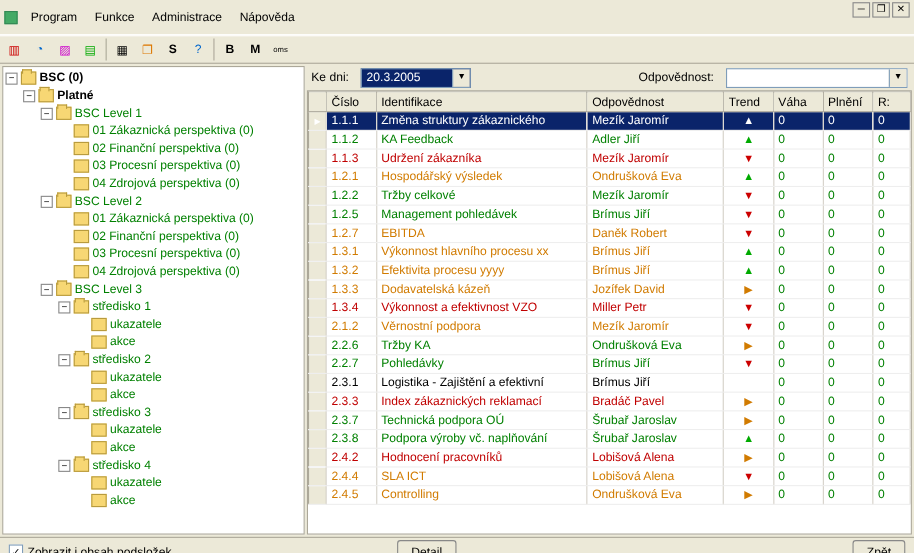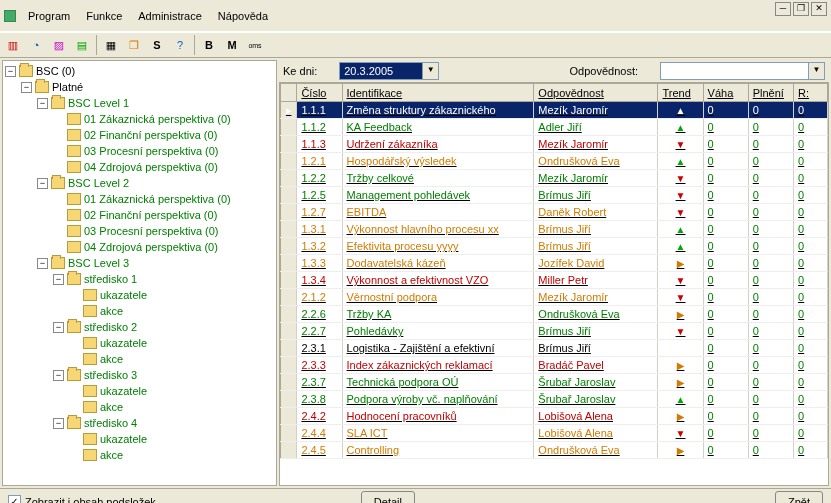--- a/index.html
+++ b/index.html
@@ -14,29 +14,29 @@
 .tbar-sep { width:1px; height:20px; background:#aca899; margin:0 2px; }
 .content { display: flex; height: 430px; }
 .left-pane { width: 275px; border: 1px solid #aca899; background: #fff; margin: 2px; overflow-y: auto; overflow-x:hidden; }
 .tree { padding: 2px; }
 .tree-node { white-space: nowrap; display: flex; align-items: center; height: 16px; }
 .tree-node .tgl { width:11px; height:11px; border:1px solid #888; font-size:9px; line-height:8px; text-align:center; margin-right:3px; background:#fff; cursor:pointer; color:#000; }
 .tree-node .sp { display:inline-block; }
 .folder { width:14px; height:12px; background:#f7d774; border:1px solid #b89b3e; margin-right:3px; position:relative; flex-shrink:0; }
 .folder.open::before { content:''; position:absolute; top:-3px; left:0; width:7px; height:3px; background:#f7d774; border:1px solid #b89b3e; border-bottom:none; }
 .tree-label { color:#008000; cursor:default; }
-.tree-label.black { color:#000; }
+.tree-label.black { color:#000;font-weight:bold; }
 .right-pane { flex:1; margin:2px 2px 2px 0; display:flex; flex-direction:column; }
-.filter-row { height:22px; display:flex; align-items:center; gap:22px; padding:0 4px; }
+.filter-row { height:22px; display:flex; align-items:center; gap:11px; padding:0 4px; }
 .filter-label { color:#000; }
 .date-box { width:100px; height:18px; background:#0a246a; color:#fff; display:flex; align-items:center; padding:0 4px; border:1px solid #7f9db9; position:relative; }
 .date-box .dd { position:absolute; right:0; top:0; width:16px; height:16px; background:#ece9d8; border-left:1px solid #7f9db9; color:#000; text-align:center; line-height:14px; font-size:8px; cursor:pointer; }
 .resp-box { width:165px; height:18px; background:#fff; border:1px solid #7f9db9; position:relative; }
 .resp-box .dd { position:absolute; right:0; top:0; width:16px; height:16px; background:#ece9d8; border-left:1px solid #7f9db9; text-align:center; line-height:14px; font-size:8px; cursor:pointer; }
-.grid-wrap { flex:1; border:1px solid #aca899; background:#fff; overflow:auto;text-decoration:underline; }
+.grid-wrap { flex:1; border:1px solid #aca899; background:#fff; overflow:auto; }
 table.grid { border-collapse:collapse; width:100%; }
 .grid th { background:#ece9d8; border:1px solid #aca899; padding:2px 4px; text-align:left; font-weight:normal; height:18px; position:sticky; top:0; }
 .grid td { border-right:1px solid #d4d0c8; border-bottom:1px solid #eee; padding:1px 4px; height:17px; white-space:nowrap; overflow:hidden; }
 .grid tr.sel td { background:#0a246a; color:#fff !important; }
 .row-ptr { width:14px; text-align:center; background:#ece9d8 !important; border:1px solid #aca899; color:#000 !important; }
 .c-green { color:#008000;margin-left:14px; }
 .c-orange { color:#d17b00; }
 .c-red { color:#c00000;margin-left:25px; }
 .c-black { color:#000; }
 .trend { text-align:center; font-size:10px; }

